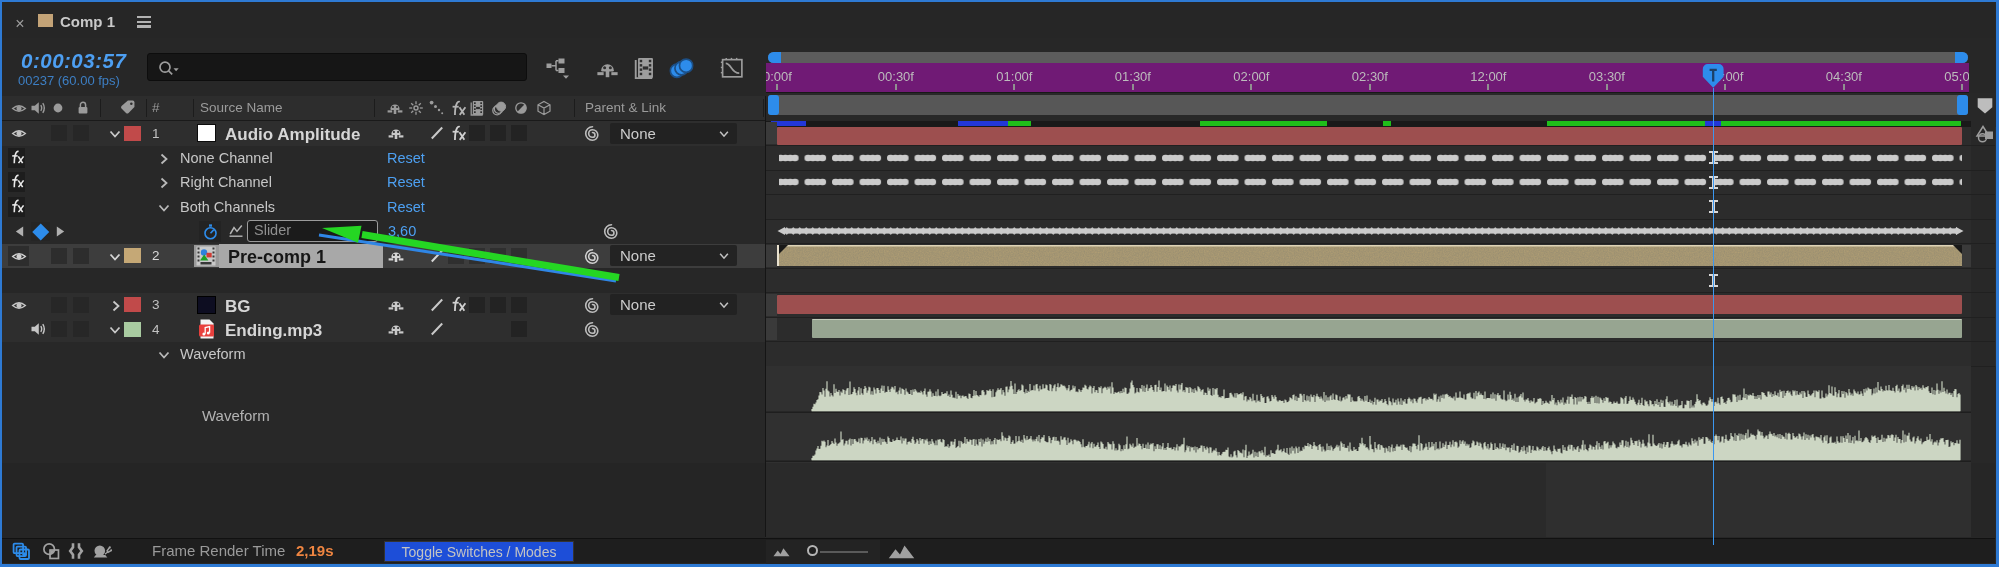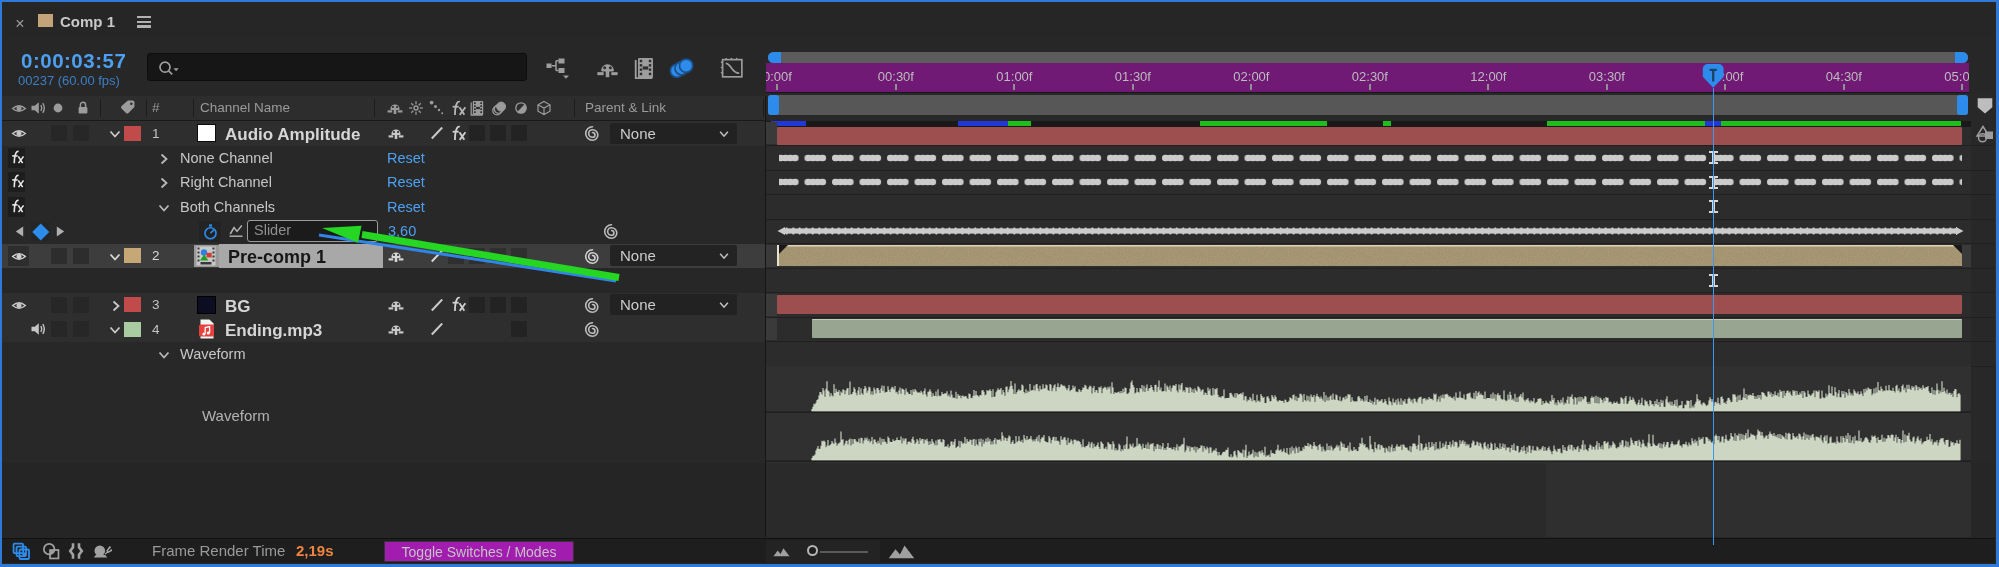--- a/index.html
+++ b/index.html
@@ -9,21 +9,21 @@
   .abs{position:absolute;}
   .txt{position:absolute;white-space:nowrap;}
   
   .tabbar{position:absolute;left:0;top:0;width:1995px;height:38px;background:#262626;}
   .tab-close{position:absolute;left:12px;top:13px;width:16px;height:22px;color:#9d9d9d;font-size:16px;line-height:22px;text-align:center;}
   .tab-swatch{position:absolute;left:38px;top:14px;width:15px;height:13px;background:#c3a377;}
   .tab-title{position:absolute;left:60px;top:13px;font-size:15px;font-weight:700;color:#c9c9c9;}
   .tab-menu{position:absolute;left:137px;top:16px;width:14px;height:10px;}
   .tab-menu div{height:2.4px;background:#b2b2b2;margin-bottom:2.2px;}
   
-  .timecode{position:absolute;left:21px;top:49px;font-size:20.5px;font-weight:700;color:#4d9ff2;letter-spacing:.5px;}
+  .timecode{position:absolute;left:21px;top:49px;font-size:20.5px;font-weight:700;color:#4d9ff2;letter-spacing:.5px;font-style:italic;}
   .subtime{position:absolute;left:18px;top:73px;font-size:13px;color:#3d7fc4;}
   .searchbox{position:absolute;left:147px;top:53px;width:380px;height:28px;background:#161616;border:1px solid #0d0d0d;border-radius:3px;}
   .tb-icon{position:absolute;top:56px;}
   
   .headerrow{position:absolute;left:0;top:96px;width:765px;height:24.5px;background:#2d2d2d;border-bottom:1px solid #1a1a1a;}
   .hdr-txt{position:absolute;top:4px;font-size:13.5px;color:#9b9b9b;}
   .vdiv{position:absolute;top:3px;height:18px;width:1px;background:#1c1c1c;}
   
   .lrow{position:absolute;left:0;width:765px;height:24.5px;}
   .row-layer{background:#2e2e2e;}
@@ -45,21 +45,21 @@
   .bar{position:absolute;border-radius:1px;}
   .ruler-label{position:absolute;top:0;font-size:13px;color:#bcbcbc;transform:translateX(-50%);}
   .ruler-tick{position:absolute;top:21px;width:2px;height:6px;background:#909090;transform:translateX(-50%);}
   .ibeam{position:absolute;width:9px;height:13px;}
   .ibeam div{position:absolute;background:#d8d8d8;}
   
   .tooltip{position:absolute;left:612px;top:311px;width:690px;height:30px;background:#545454;border:4px solid #28dc28;z-index:30;}
   .tooltip span{position:absolute;left:10px;top:2.5px;font-size:15px;font-weight:600;color:#f3f3f3;white-space:nowrap;}
   
   .statusbar{position:absolute;left:0;top:538px;width:1995px;height:25px;background:#1e1e1e;border-top:1px solid #111111;}
-  .modebtn{position:absolute;left:384px;top:2px;width:190px;height:21px;background:#a21caf;border:1px solid #333333;}
+  .modebtn{position:absolute;left:384px;top:2px;width:190px;height:21px;background:#1d4ed8;border:1px solid #333333;}
   .modebtn span{position:absolute;width:100%;text-align:center;top:2px;font-size:14px;color:#c3c3c3;}
   svg{display:block;overflow:visible;}
 </style>
 </head>
 <body>
 
 <div class="panel">
 
 <svg width="0" height="0" style="position:absolute">
 <defs>
@@ -349,21 +349,21 @@
   <svg class="abs" style="left:75px;top:3.5px;color:#9b9b9b" width="16" height="16">
         <use href="#i-lock"></use>
       </svg>
   <div class="vdiv" style="left:100px"></div>
   <svg class="abs" style="left:119px;top:3px;color:#9b9b9b" width="17" height="17">
         <use href="#i-tag"></use>
       </svg>
   <div class="vdiv" style="left:146px"></div>
   <div class="hdr-txt" style="left:152px">#</div>
   <div class="vdiv" style="left:193px"></div>
-  <div class="hdr-txt" style="left:200px">Channel Name</div>
+  <div class="hdr-txt" style="left:200px">Source Name</div>
   <div class="vdiv" style="left:374px"></div>
   <svg class="abs" style="left:387px;top:4px;color:#9b9b9b" width="16" height="16">
         <use href="#i-shy"></use>
       </svg>
   <svg class="abs" style="left:408px;top:4px;color:#9b9b9b" width="16" height="16">
         <use href="#i-sun"></use>
       </svg>
   <svg class="abs" style="left:429px;top:4px;color:#9b9b9b" width="16" height="16">
         <use href="#i-qdots"></use>
       </svg>

